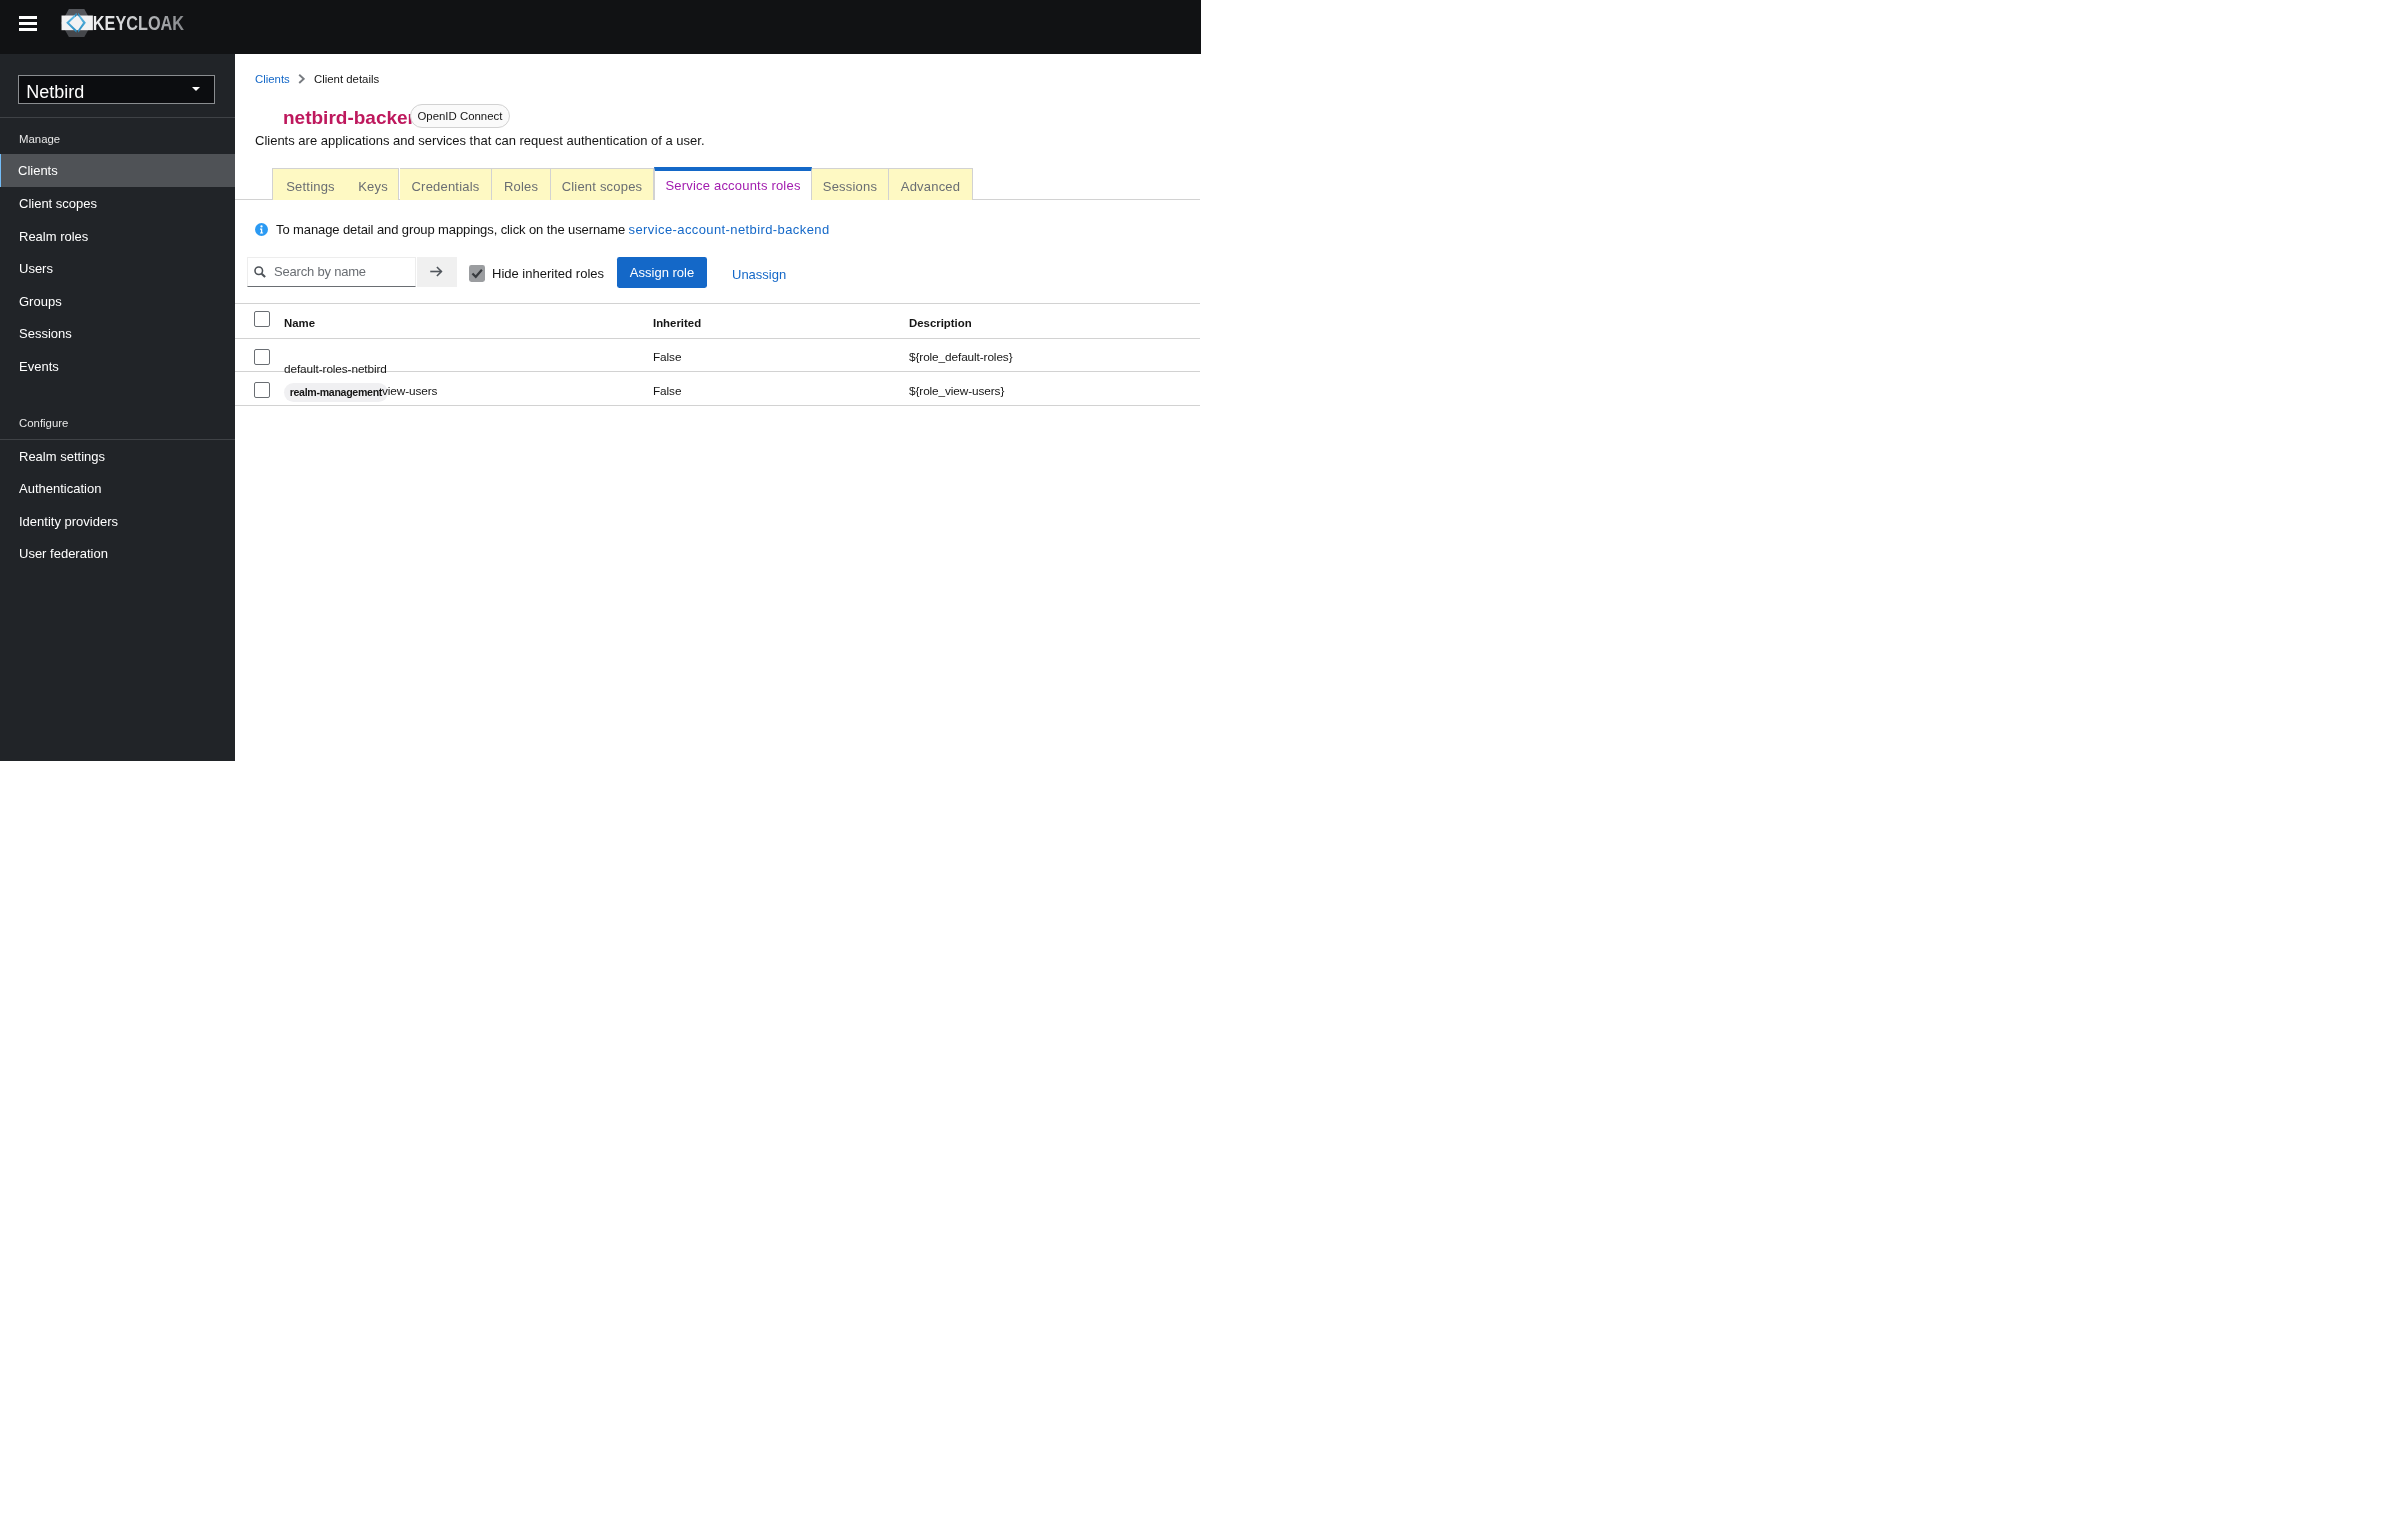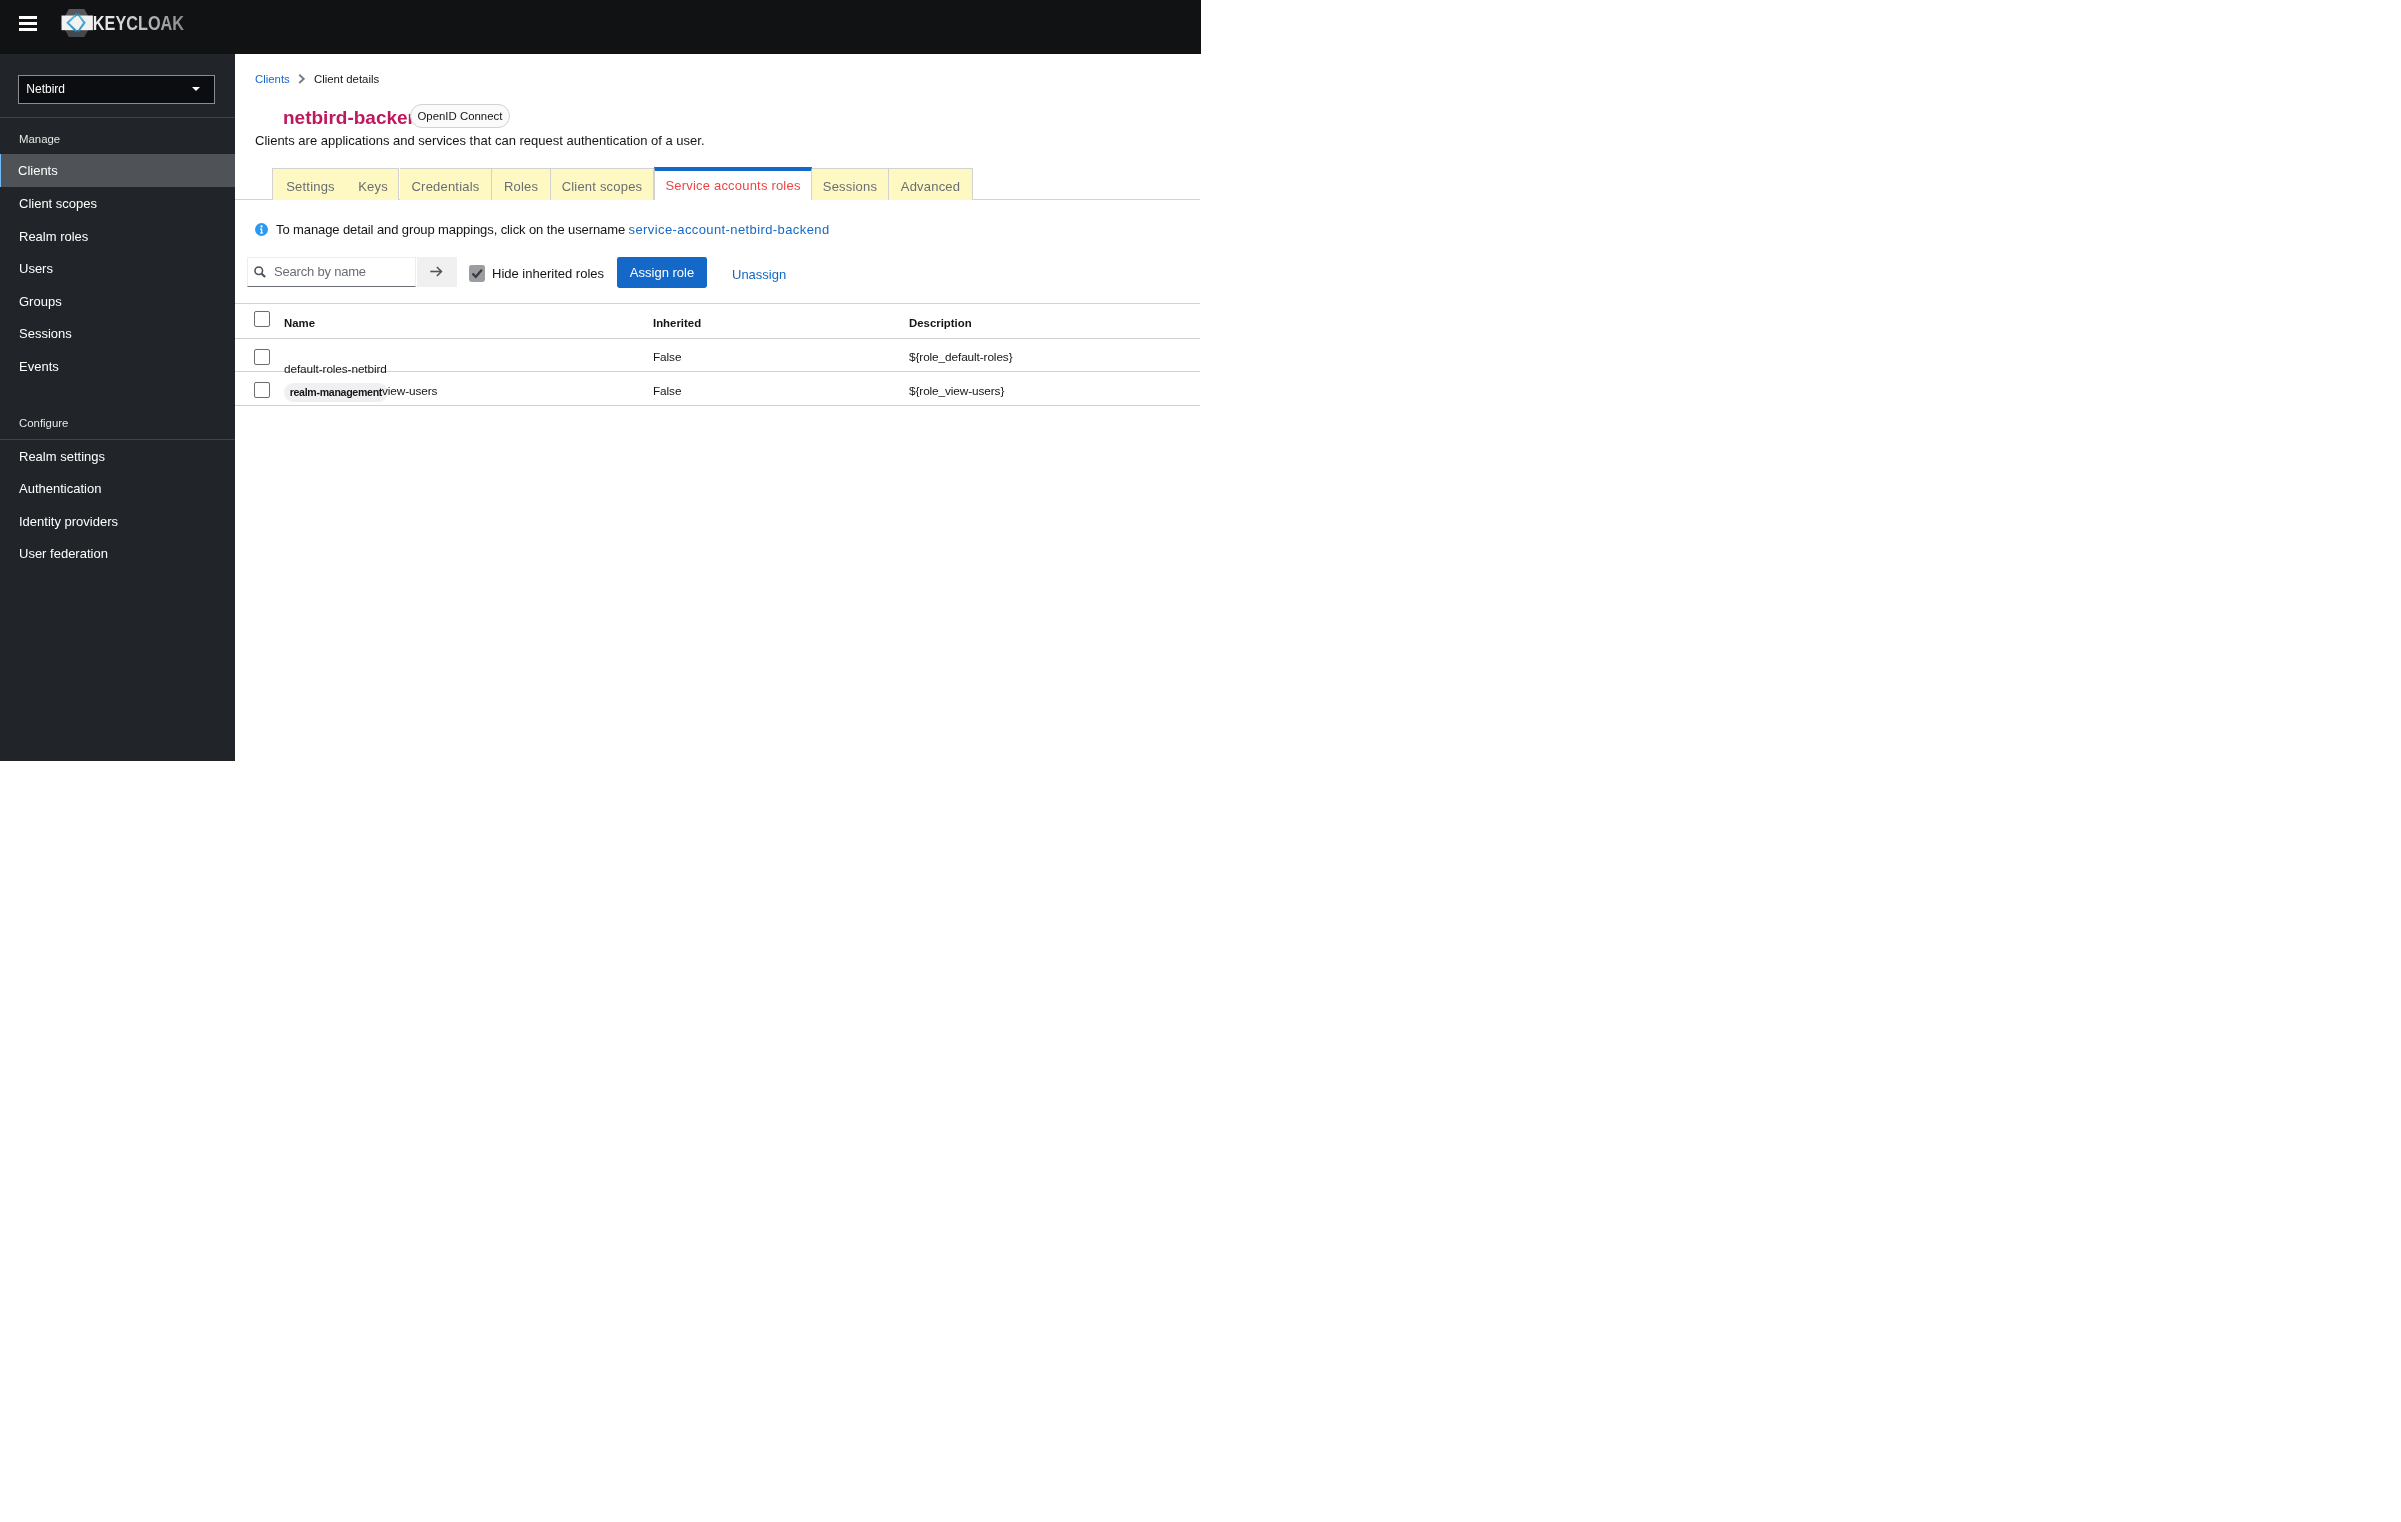--- a/index.html
+++ b/index.html
@@ -5,35 +5,35 @@
   * { margin:0; padding:0; box-sizing:border-box; }
   html,body { width:1201px; height:761px; background:#fff; font-family:"Liberation Sans", sans-serif; overflow:hidden; }
   .abs { position:absolute; }
   #page { position:relative; width:1201px; height:761px; }
   
   #masthead { position:absolute; left:0; top:0; width:1201px; height:54px; background:#111214; }
   .hbar { position:absolute; left:19px; width:18px; height:3px; background:#fff; }
   
   #sidebar { position:absolute; left:0; top:54px; width:235px; height:707px; background:#212428; }
   #realmbox { position:absolute; left:18px; top:21px; width:197px; height:29px; border:0.8px solid #8a8d90; background:#0c0d10; }
-  #realmbox span { position:absolute; left:7.3px; top:5.7px; font-size:12px; color:#fff; }
+  #realmbox span { position:absolute; left:7.3px; top:5.7px; font-size:18px; color:#fff; }
   #caret { position:absolute; left:173px; top:11.4px; width:0; height:0; border-left:4.1px solid transparent; border-right:4.1px solid transparent; border-top:4.9px solid #fff; }
   .sdiv { position:absolute; left:0; width:235px; height:0.8px; background:#3f4246; }
   .navtitle { position:absolute; left:19px; font-size:11.4px; color:#e8e8e8; line-height:12.2px; }
   .navitem { position:absolute; left:0; width:235px; height:33px; line-height:33px; padding-left:19px; font-size:13px; color:#fff; }
   .navsel { background:#4f5256; border-left:1.6px solid #73bcf7; padding-left:17px; height:33px; line-height:33px; }
   
   .crumb { font-size:11.4px; }
   .link { color:#1468c8; text-decoration:none; }
   #h1 { position:absolute; left:255px; top:108px; font-size:19px; font-weight:bold; color:#be185d; line-height:19px;margin-left:28px; }
   #pill { position:absolute; left:410px; top:104px; height:24.4px; border:0.8px solid #d2d2d2; border-radius:12.2px; background:#fafafa; font-size:11.4px; color:#151515; line-height:23px; padding:0 6.5px; }
   #desc { position:absolute; left:255px; top:134px; font-size:13px; color:#151515; line-height:13px; }
   
   .tab { position:absolute; top:168px; height:32px; background:#fef9c3; border-top:0.8px solid #d2d2d2; border-right:0.8px solid #d2d2d2; color:#6a6e73; font-size:13px; letter-spacing:0.2px; text-align:center; line-height:35px; }
-  #tabactive { position:absolute; top:167px; height:33px; background:#fff; border-top:4.1px solid #1468c8; border-left:0.8px solid #d2d2d2; border-right:0.8px solid #d2d2d2; color:#ef4444; font-size:13px; letter-spacing:0.2px; text-align:center; line-height:30px; }
+  #tabactive { position:absolute; top:167px; height:33px; background:#fff; border-top:4.1px solid #1468c8; border-left:0.8px solid #d2d2d2; border-right:0.8px solid #d2d2d2; color:#a21caf; font-size:13px; letter-spacing:0.2px; text-align:center; line-height:30px; }
   .hline { position:absolute; height:0.8px; background:#d2d2d2; }
   
   #searchbox { position:absolute; left:247px; top:257px; width:169px; height:30px; background:#fff; border:0.8px solid #ededed; border-bottom:1.2px solid #6a6e73; }
   #searchph { position:absolute; left:274px; top:265px; font-size:13px; color:#6a6e73; line-height:13px; letter-spacing:-0.2px; }
   #arrowbtn { position:absolute; left:417px; top:257px; width:40px; height:30px; background:#f0f0f0; }
   #hideck { position:absolute; left:469px; top:265px; width:16.3px; height:16.7px; background:#9b9da0; border-radius:2.4px; }
   #hidelabel { position:absolute; left:492px; top:267px; font-size:13px; color:#151515; line-height:13px; }
   #assignbtn { position:absolute; left:617px; top:257px; width:90px; height:31px; background:#1468c8; border-radius:2.4px; color:#fff; font-size:13px; text-align:center; line-height:31px; }
   #unassign { position:absolute; left:732px; top:268px; font-size:13px; color:#1468c8; line-height:13px; }
   

